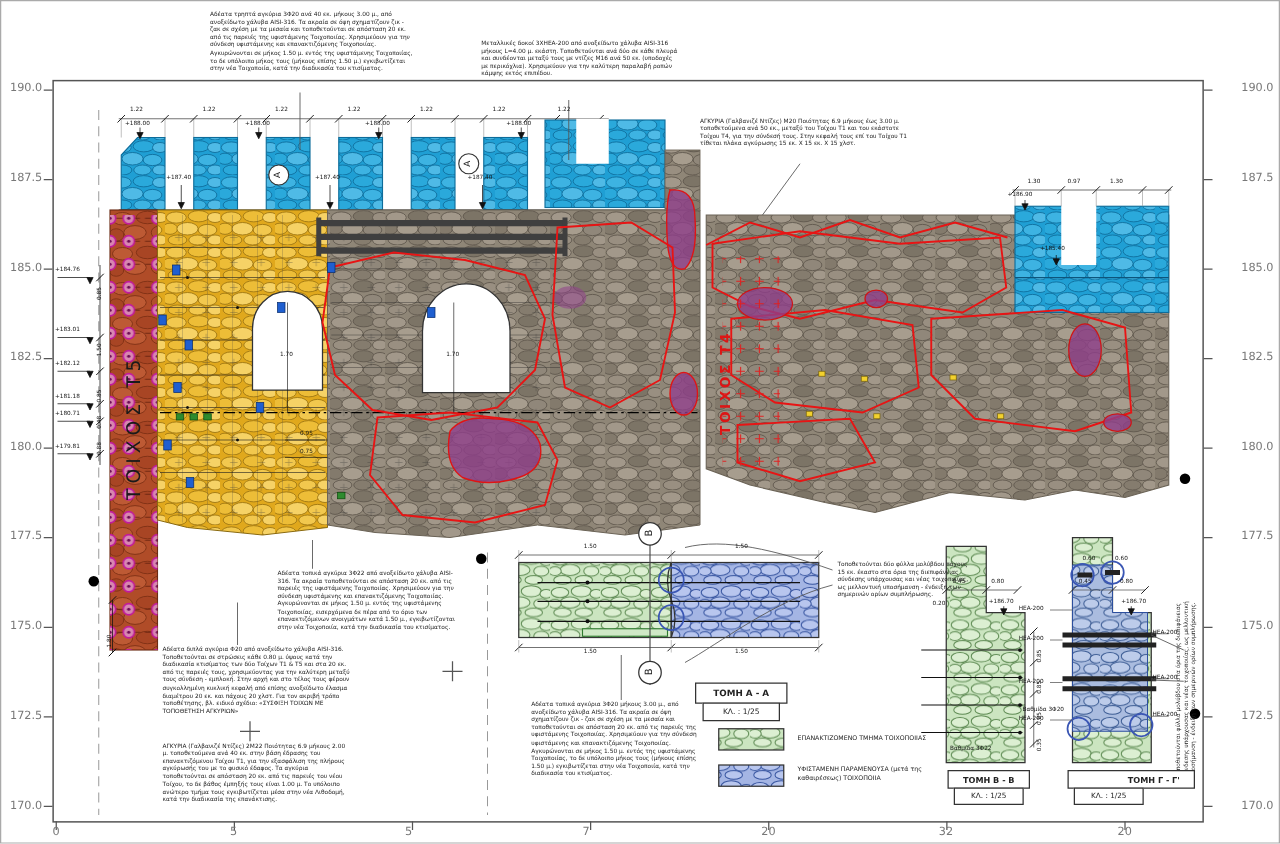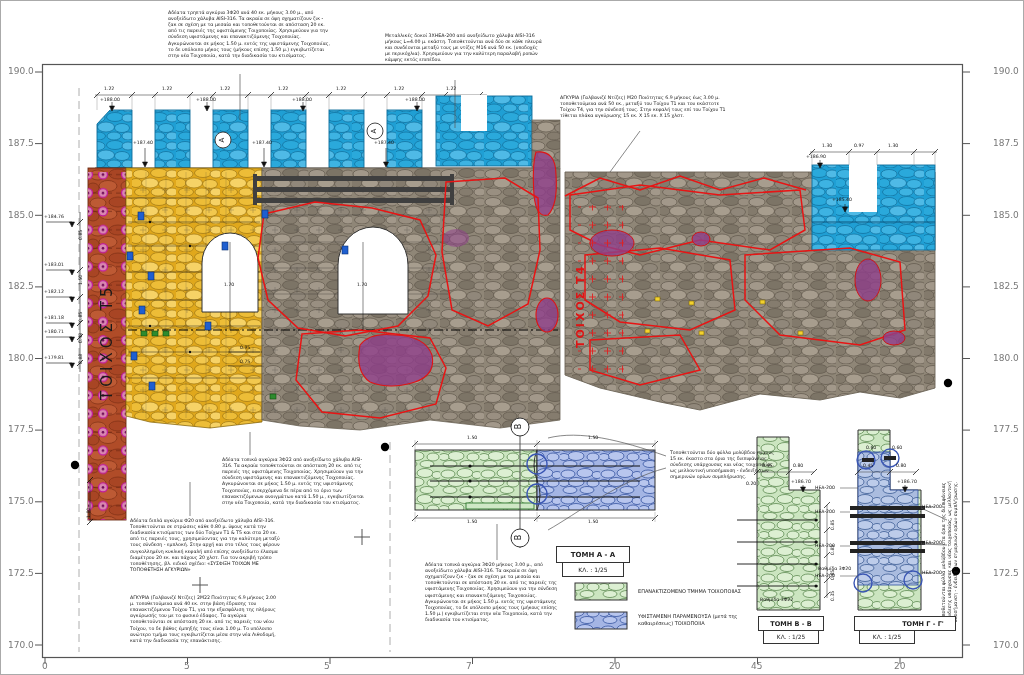--- a/index.html
+++ b/index.html
@@ -460,21 +460,21 @@
       <div class="axis-label" style="left: 993px; top: 496px;">175.0</div>
       <div class="axis-label" style="left: 993px; top: 568px;">172.5</div>
       <div class="axis-label" style="left: 993px; top: 640px;">170.0</div>
     </div>
   <div class="layer">
       <div class="axis-label" style="left: 42px; top: 661px;">0</div>
       <div class="axis-label" style="left: 184px; top: 661px;">5</div>
       <div class="axis-label" style="left: 324px; top: 661px;">5</div>
       <div class="axis-label" style="left: 466px; top: 661px;">7</div>
       <div class="axis-label" style="left: 609px; top: 661px;">20</div>
-      <div class="axis-label" style="left: 751px; top: 661px;">45</div>
+      <div class="axis-label" style="left: 751px; top: 661px;">32</div>
       <div class="axis-label" style="left: 894px; top: 661px;">20</div>
     </div>
   <div class="layer">
       <div class="dim" style="left: 104px; top: 86px;">1.22</div>
       <div class="dim" style="left: 162px; top: 86px;">1.22</div>
       <div class="dim" style="left: 220px; top: 86px;">1.22</div>
       <div class="dim" style="left: 278px; top: 86px;">1.22</div>
       <div class="dim" style="left: 336px; top: 86px;">1.22</div>
       <div class="dim" style="left: 394px; top: 86px;">1.22</div>
       <div class="dim" style="left: 446px; top: 86px;">1.22</div>

